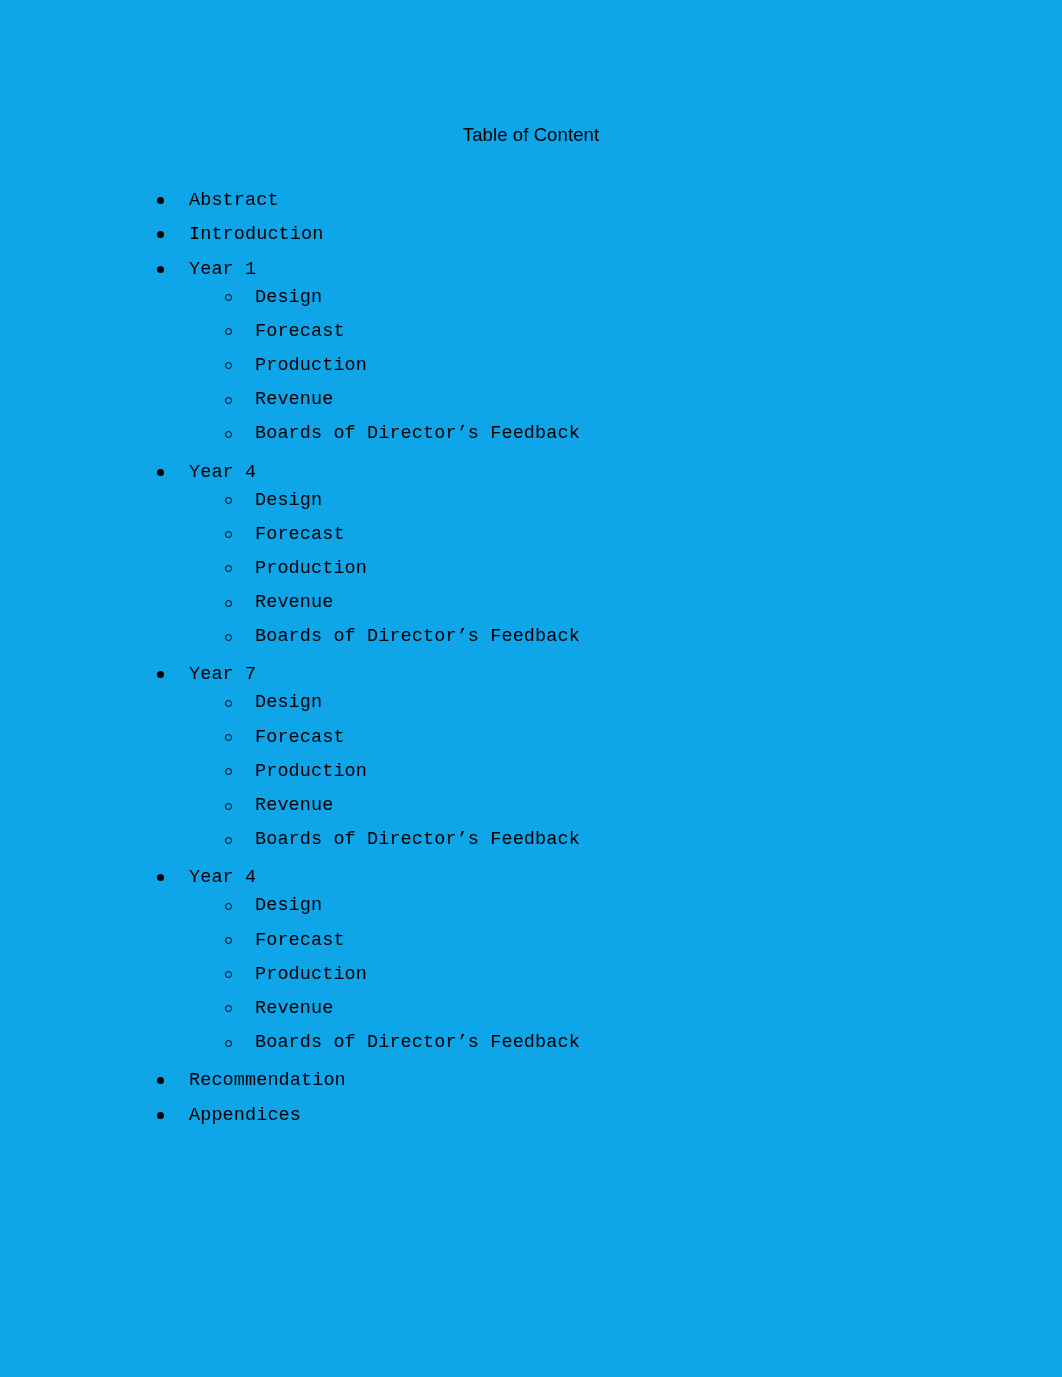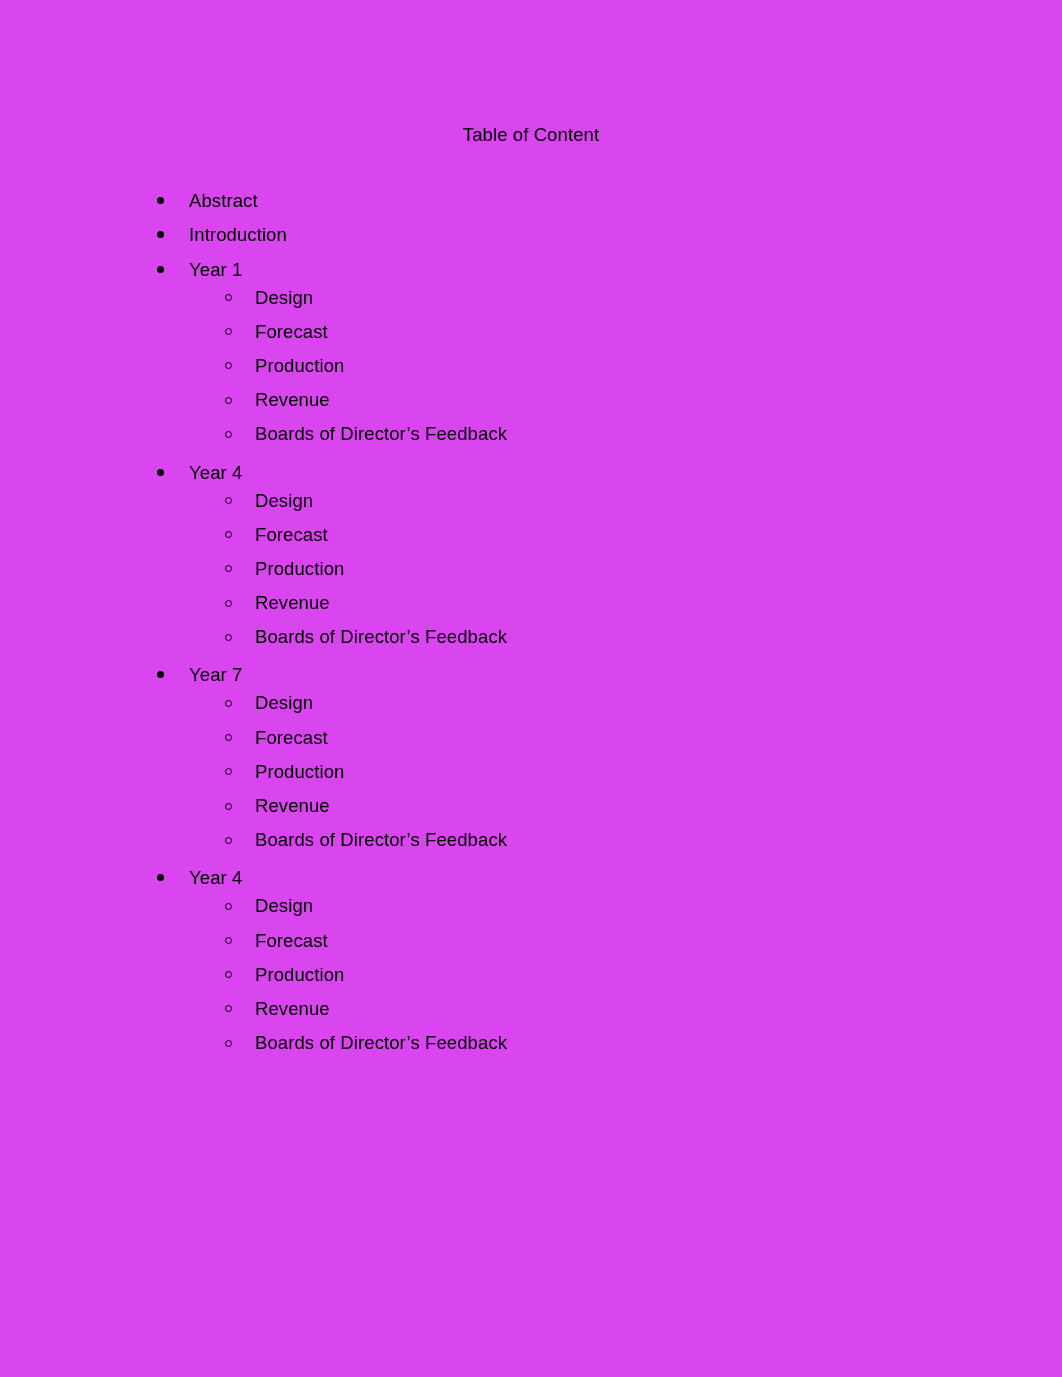--- a/index.html
+++ b/index.html
@@ -13,21 +13,21 @@
     font-family: "Liberation Sans", sans-serif;
     color: #000000;
     -webkit-font-smoothing: antialiased;
     overflow: hidden;
   }
 
   .page {
     position: relative;
     width: 1062px;
     height: 1377px;
-    background: #d946ef;
+    background: #0ea5e9;
     box-sizing: border-box;
   }
 
   .doc-title {
     position: absolute;
     top: 122px;
     left: 0;
     width: 1062px;
     text-align: center;
     font-size: 18.5px;
@@ -63,20 +63,21 @@
     font-size: 18.5px;
     line-height: 24px;
     font-weight: 400;
     color: #000000;
     letter-spacing: 0.1px;
   }
 
   li.l1-item {
     padding-left: 189px;
     min-height: 34.3px;
+    font-family: Liberation Mono, monospace;
   }
 
   li.l2-item {
     padding-left: 62px;
     min-height: 34.2px;
   }
 
   .l1-bullet {
     position: absolute;
     left: 157px;
@@ -150,16 +151,18 @@
           </div></li>
         <li class="l1-item"><span class="l1-bullet"></span><span class="l1-label">Year 4</span><div class="sub-list-wrap">
             <ul class="level2">
               <li class="l2-item"><span class="l2-bullet"></span><span class="l2-label">Design</span></li>
               <li class="l2-item"><span class="l2-bullet"></span><span class="l2-label">Forecast</span></li>
               <li class="l2-item"><span class="l2-bullet"></span><span class="l2-label">Production</span></li>
               <li class="l2-item"><span class="l2-bullet"></span><span class="l2-label">Revenue</span></li>
               <li class="l2-item"><span class="l2-bullet"></span><span class="l2-label">Boards of Director’s Feedback</span></li>
             </ul>
           </div></li>
+        <li class="l1-item"><span class="l1-bullet"></span><span class="l1-label">Recommendation</span></li>
+        <li class="l1-item"><span class="l1-bullet"></span><span class="l1-label">Appendices</span></li>
       </ul>
   </div>
 
 </div>
 
 </body></html>

